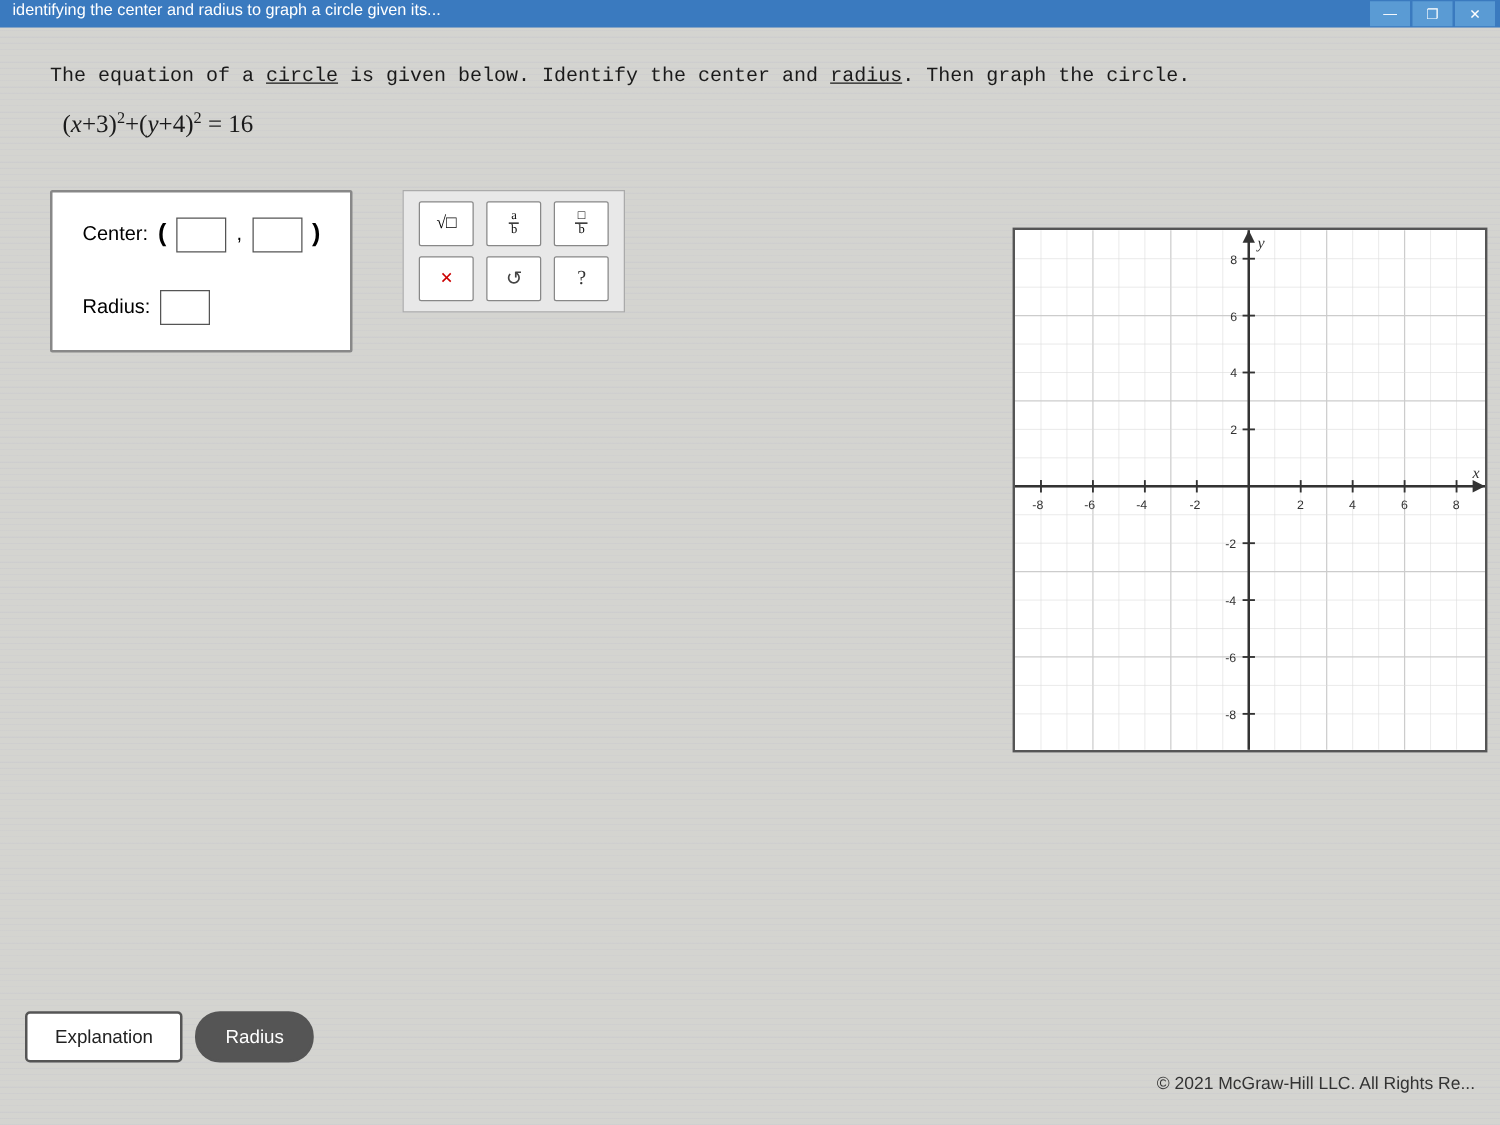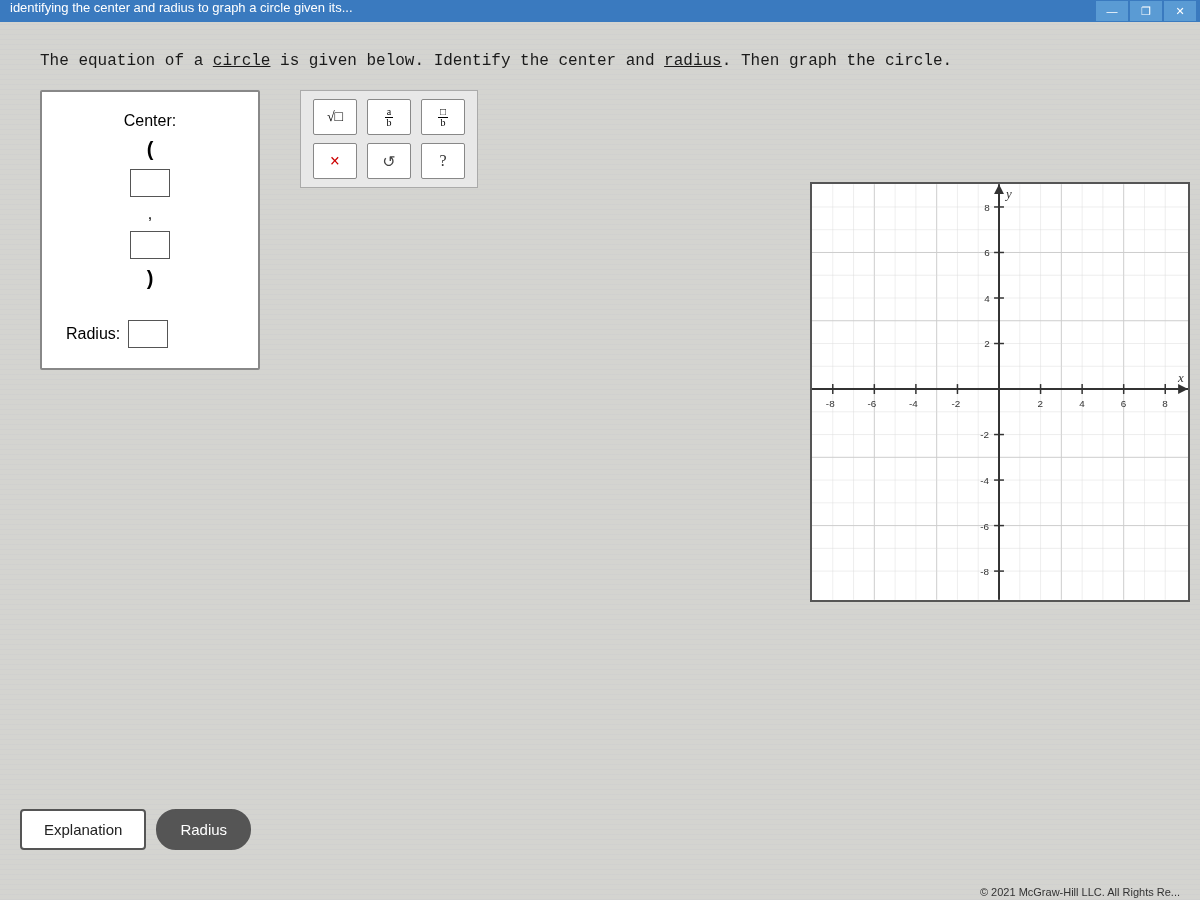--- a/index.html
+++ b/index.html
@@ -111,21 +111,20 @@
       border-radius: 2px;
     }
 
     .center-row {
       display: flex;
       align-items: center;
       gap: 8px;
       margin-bottom: 30px;
       font-size: 16px;
       font-family: Arial, sans-serif;
-      flex-direction: column;
     }
 
     .radius-row {
       display: flex;
       align-items: center;
       gap: 8px;
       font-size: 16px;
       font-family: Arial, sans-serif;
       margin-top: 24px;
     }
@@ -246,23 +245,23 @@
       padding: 10px 22px;
       font-size: 15px;
       font-family: Arial, sans-serif;
       cursor: pointer;
       border-radius: 20px;
       color: white;
     }
 
     .copyright {
       position: absolute;
-      bottom: 2px;
+      bottom: 26px;
       right: 20px;
-      font-size: 11px;
+      font-size: 14px;
       color: #333;
       font-family: Arial, sans-serif;
       z-index: 10;
     }
 
     
     .window-controls {
       position: absolute;
       top: 0;
       right: 0;
@@ -318,20 +317,23 @@
     <button class="win-btn">✕</button>
   </div>
 </div>
 
 <div class="main-content">
 
   <p class="problem-text">
     The equation of a <span class="underline">circle</span> is given below. Identify the center and <span class="underline">radius</span>. Then graph the circle.
   </p>
 
+  <div class="equation">
+    (<i>x</i>+3)<sup>2</sup>+(<i>y</i>+4)<sup>2</sup> = 16
+  </div>
 
   <div class="answer-area">
 
     <div class="input-panel">
 
       <div class="center-row">
         <span>Center:</span>
         <span class="paren-text">(</span>
         <input class="input-box" type="text" value="" style="">
         <span>,</span>

